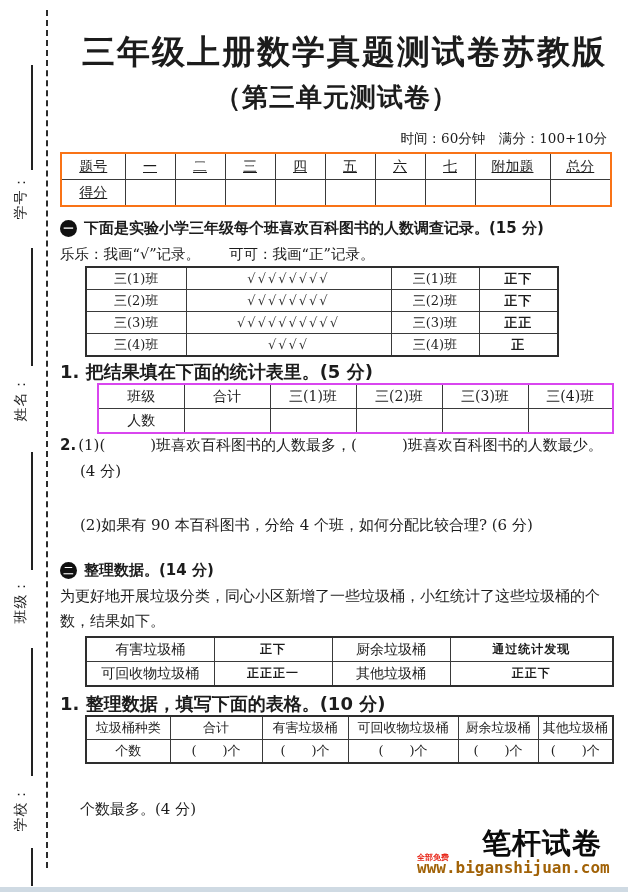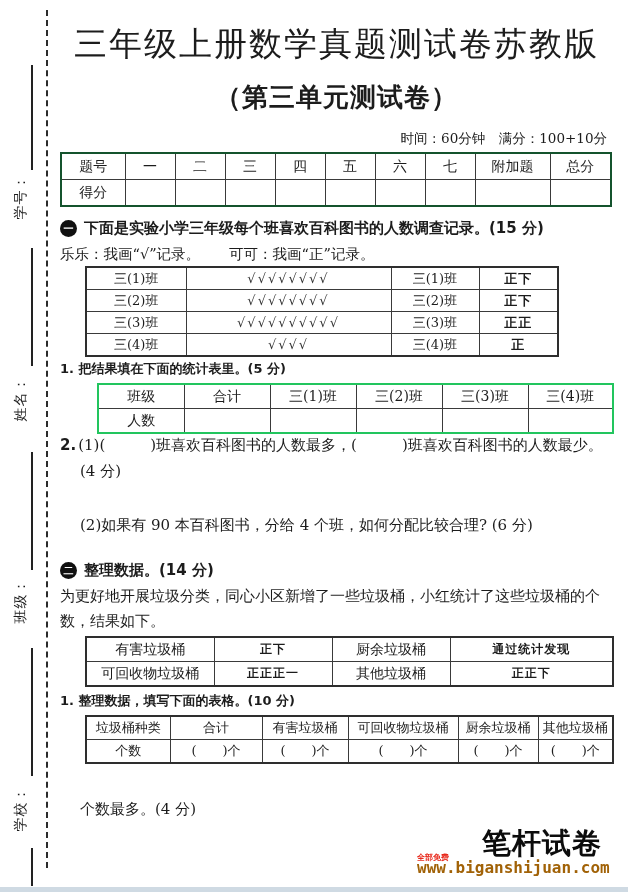--- a/index.html
+++ b/index.html
@@ -10,50 +10,50 @@
   }
   
   .dashline { position:absolute; left:46px; top:10px; height:858px; width:0;
               border-left:2px dashed #2b2b2b; }
   .mline { position:absolute; left:31px; width:0; border-left:2px solid #222; }
   .mlabel { position:absolute; left:-12px; width:66px; height:18px; text-align:center;
             font-size:14px; letter-spacing:1px; transform:rotate(-90deg); white-space:nowrap; }
   
   .content { position:absolute; left:58px; top:0; width:557px; height:892px; }
   .content > div, .content > h1, .content > h2, .content > table { position:absolute; }
-  .title { top:22px; left:0; width:100%; margin:0; text-align:center;
-           font-size:33px; font-weight:400; letter-spacing:2px; }
+  .title { top:22px; left:0; width:100%; margin:8px; text-align:center;
+           font-size:33px; font-weight:700; letter-spacing:2px; }
   .subtitle { top:80px; left:0; width:100%; margin:0; text-align:center;
               font-size:26px; font-weight:600; letter-spacing:1px; }
   .meta { top:130px; right:8px; font-size:13.5px; }
   
   table { border-collapse:collapse; table-layout:fixed; background:#fff; }
   td { border:1px solid #3a3a3a; text-align:center; vertical-align:middle;
        font-size:14px; padding:0 2px; overflow:hidden; white-space:nowrap; }
-  .score-table { top:152px; left:2px; width:550px; border:2px solid #14532d; }
+  .score-table { top:152px; left:2px; width:550px; border:2px solid #f97316;text-decoration:underline; }
   .score-table td { height:25px; }
   .record-table { top:266px; left:27px; width:472px; border:2px solid #2e2e2e; }
   .record-table td { height:21px; font-size:13px; }
-  .stats-table { top:383px; left:39px; width:515px; border:2px solid #22c55e; }
+  .stats-table { top:383px; left:39px; width:515px; border:2px solid #d946ef; }
   .stats-table td { height:23px; }
   .tally-table { top:636px; left:27px; width:527px; border:2px solid #2e2e2e; }
   .tally-table td { height:23px; }
   .count-table { top:715px; left:27px; width:527px; border:2px solid #2e2e2e; }
   .count-table td { height:22px; font-size:13px; }
   .checks { letter-spacing:2px; color:#333; }
   .tally { font-size:12px; font-weight:600; letter-spacing:1px; }
   
   .sec-head { display:flex; align-items:center; gap:7px; left:2px;
               font-family:"DejaVu Sans","Liberation Sans",sans-serif;
               font-weight:700; font-size:15px; }
   .badge { display:inline-flex; align-items:center; justify-content:center;
            width:17px; height:17px; border-radius:50%; background:#101010;
            color:#fff; font-size:10px; font-weight:700; flex:0 0 17px; }
   .qhead { font-family:"DejaVu Sans","Liberation Sans",sans-serif;
-           font-weight:700; font-size:13px; left:2px; }
+           font-weight:700; font-size:18px; left:2px; }
   .serif { font-size:15px; left:2px; white-space:nowrap; }
   .qnum { font-family:"DejaVu Sans","Liberation Sans",sans-serif; font-weight:700;
           margin-right:2px; }
   .indent { left:22px; }
   
   .footer { position:absolute; top:863px; left:0; width:100%; text-align:center;
             font-size:12px; color:#3c3c3c; }
   .logo { position:absolute; right:26px; top:828px; width:185px; text-align:right; }
   .logo-name { font-family:"DejaVu Sans","Liberation Sans",sans-serif;
                font-weight:700; font-size:29px; letter-spacing:1px; line-height:1.05;

